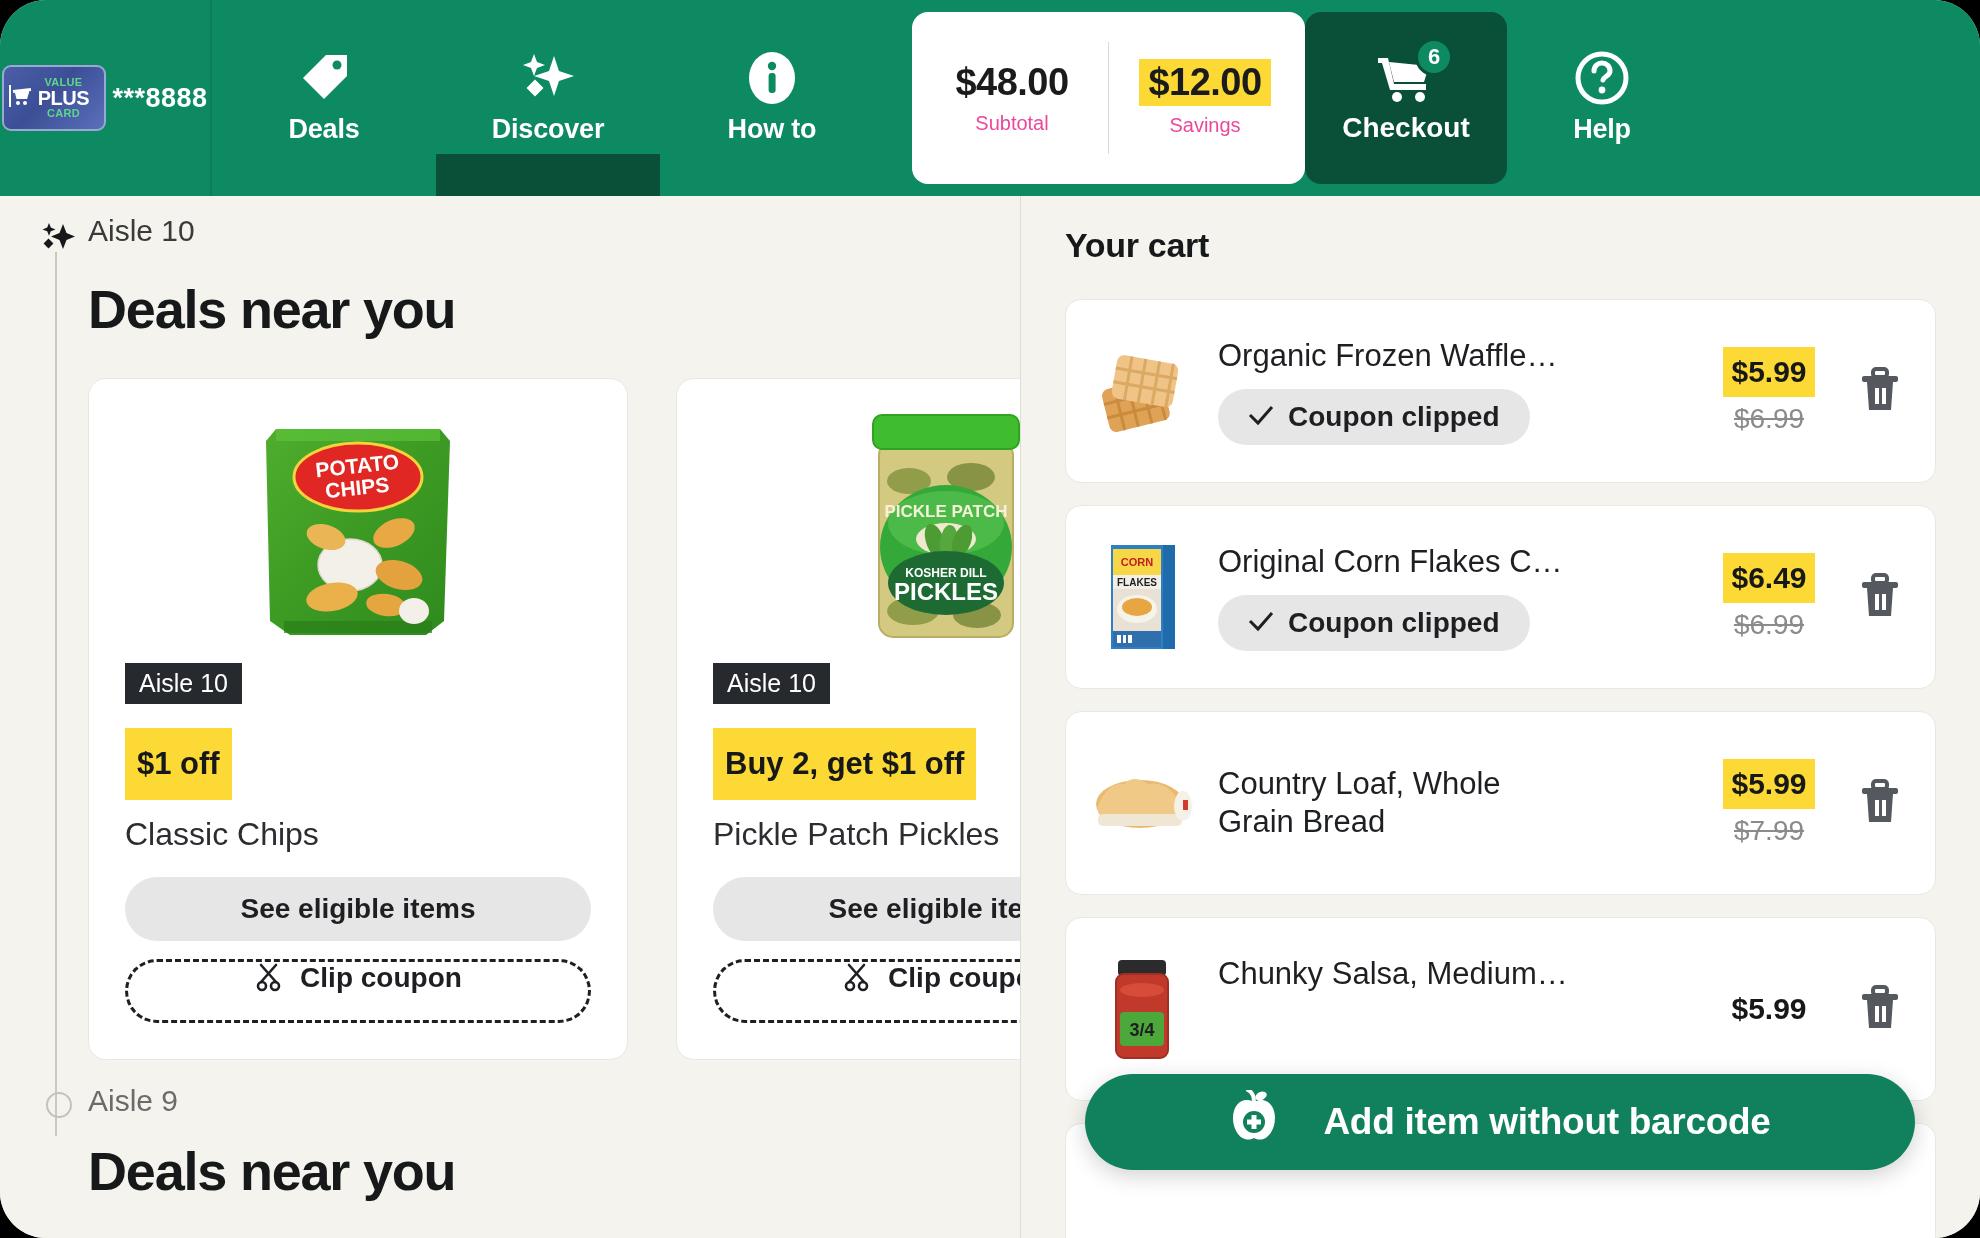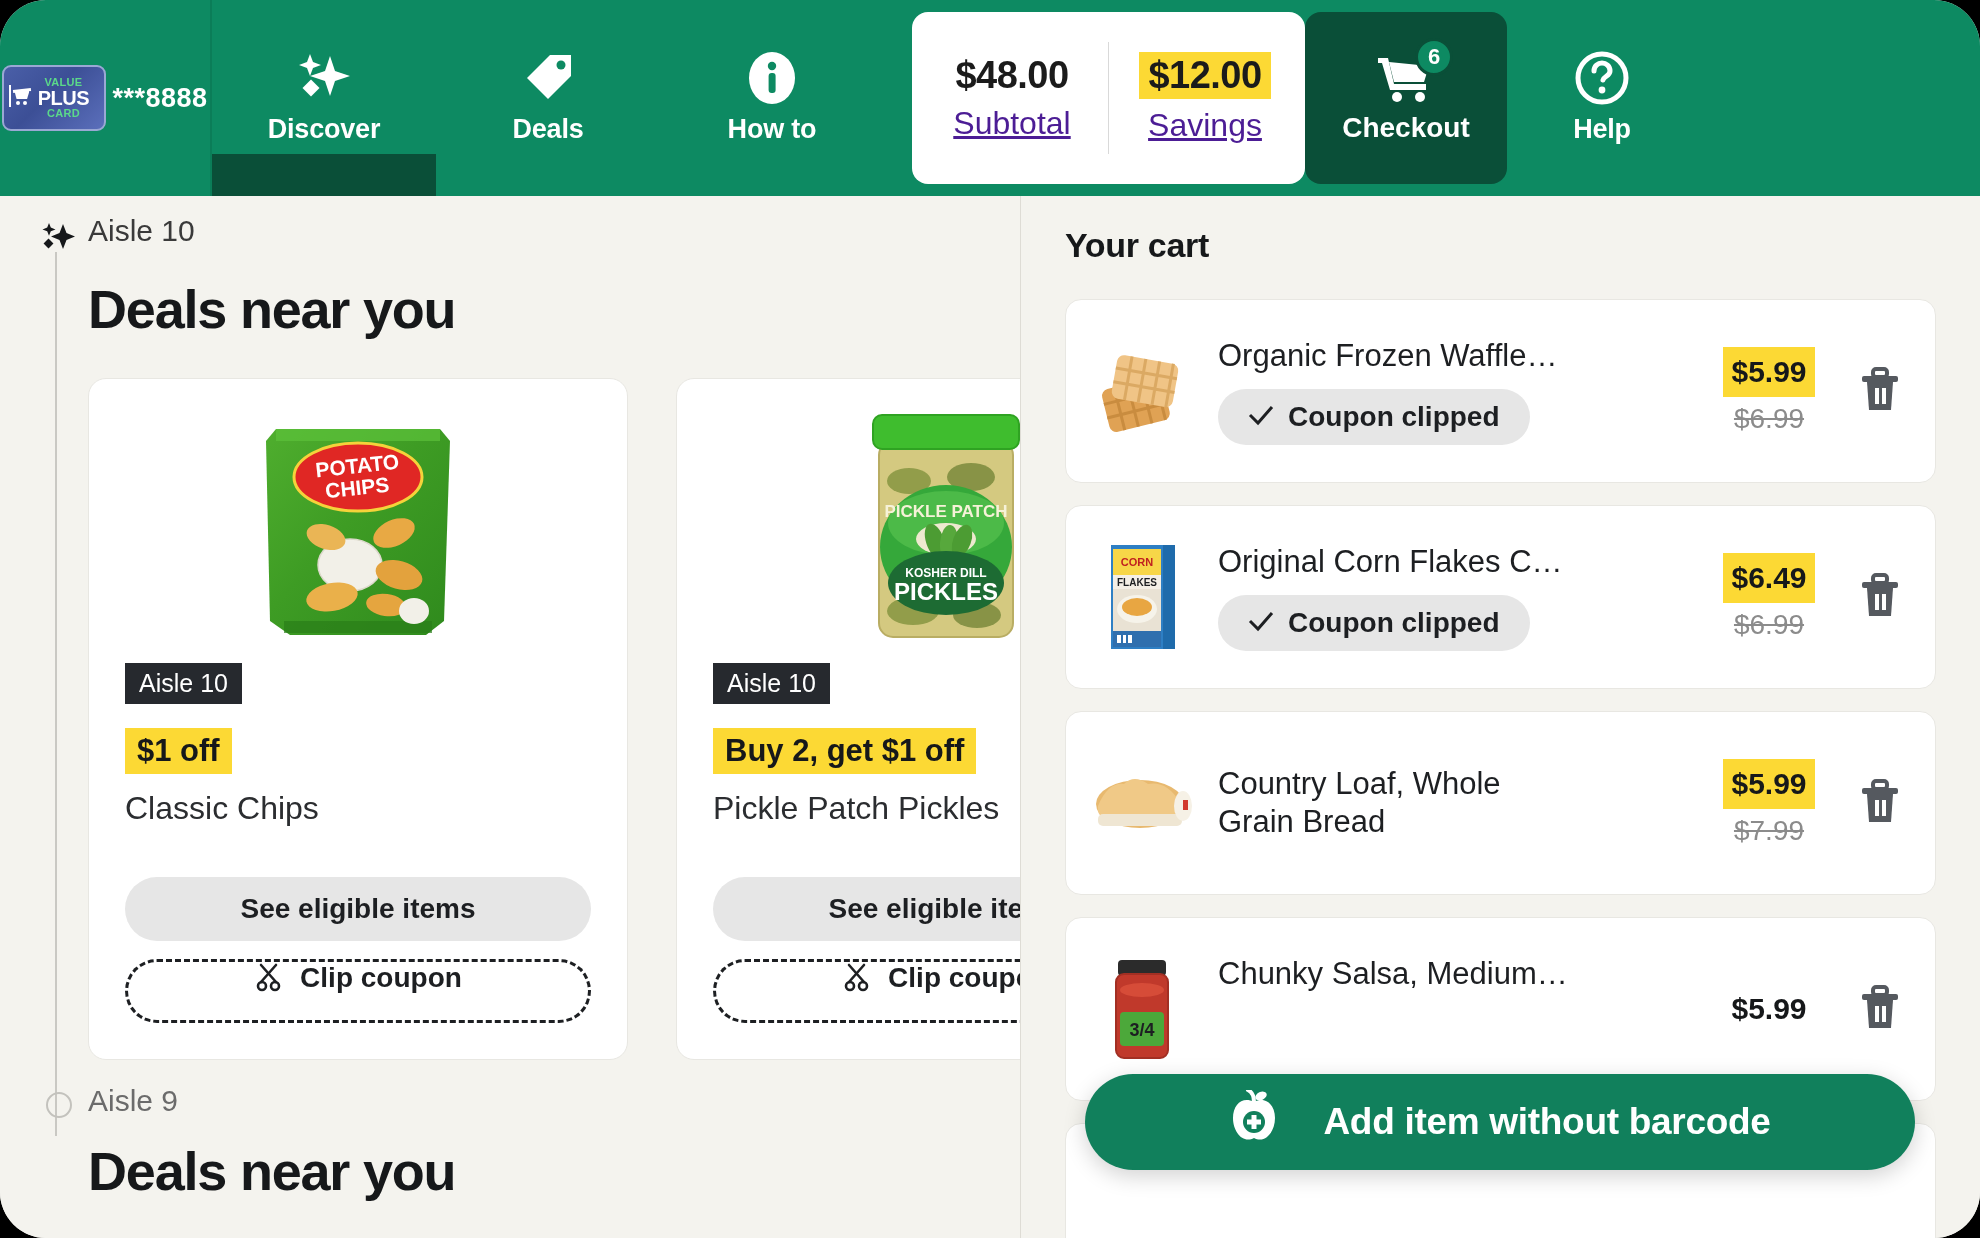--- a/index.html
+++ b/index.html
@@ -89,21 +89,21 @@
     padding: 0 4px;
     height: 172px;
   }
   .total-cell {
     width: 192px;
     display: flex; flex-direction: column;
     align-items: center; justify-content: center; gap: 8px;
   }
   .total-cell .amt { font-size: 38px; font-weight: 800; color: #1b1b1b; letter-spacing:-.5px;}
   .total-cell .amt.hl { background: #fcd934; padding: 2px 9px; }
-  .total-cell .lab { font-size: 32px; color: #4c1d95; font-weight: 400; text-decoration: underline;}
+  .total-cell .lab { font-size: 20px; color: #ec4899; font-weight: 400;}
   .tot-div { width: 1px; height: 112px; background: #d9d9d9; }
 
   .checkout-btn {
     background: #0a4f38;
     border-radius: 16px;
     margin: 12px 0;
     width: 202px; height: 172px;
     display: flex; flex-direction: column;
     align-items: center; justify-content: center;
     gap: 8px; color: #fff;
@@ -160,21 +160,21 @@
   .aisle-chip {
     align-self: flex-start;
     background: #26292e; color: #fff;
     font-size: 25px; padding: 6px 14px;
     margin-top: 10px;
   }
   .deal-amount {
     align-self: flex-start;
     background: #fcd934; color: #16181a;
     font-size: 31px; font-weight: 800;
-    padding: 5px 12px; margin-top: 24px;
+    padding: 18px 12px; margin-top: 24px;
     white-space: nowrap;
   }
   .deal-name {
     font-size: 32px; color: #2b2d30; margin-top: 16px;
     white-space: nowrap;
   }
   .btn-eligible {
     margin-top: auto;
     background: #e6e6e6; border: none; border-radius: 36px;
     height: 64px; font-size: 28px; font-weight: 700; color: #1d1f22;
@@ -269,39 +269,39 @@
         </div>
         <div class="lc-value">VALUE</div>
         <div class="lc-plus">PLUS</div>
         <div class="lc-card">CARD</div>
       </div>
       <div class="card-num">***8888</div>
     </div>
 
     <div class="nav">
 
+      <div class="nav-item">
+        <div class="nav-icon">
+          <svg width="52" height="52" viewBox="0 0 52 52">
+            <path d="M28 3 L49 3 L49 24 L26 47 L5 26 Z" fill="#fff"></path>
+            <circle cx="39" cy="13" r="4.5" fill="#0d8a62"></circle>
+          </svg>
+        </div>
+        <div class="lbl">Deals</div>
+      </div>
+
       <div class="nav-item active">
         <div class="nav-icon">
           <svg width="56" height="52" viewBox="0 0 56 52">
             <path d="M34 4 L39 19 L54 24 L39 29 L34 44 L29 29 L14 24 L29 19 Z" fill="#fff"></path>
             <path d="M14 2 L17 10 L25 13 L17 16 L14 24 L11 16 L3 13 L11 10 Z" fill="#fff"></path>
             <rect x="9" y="30" width="12" height="12" transform="rotate(45 15 36)" fill="#fff"></rect>
           </svg>
         </div>
         <div class="lbl">Discover</div>
-      </div>
-
-      <div class="nav-item">
-        <div class="nav-icon">
-          <svg width="52" height="52" viewBox="0 0 52 52">
-            <path d="M28 3 L49 3 L49 24 L26 47 L5 26 Z" fill="#fff"></path>
-            <circle cx="39" cy="13" r="4.5" fill="#0d8a62"></circle>
-          </svg>
-        </div>
-        <div class="lbl">Deals</div>
       </div>
 
       <div class="nav-item">
         <div class="nav-icon">
           <svg width="52" height="56" viewBox="0 0 52 56">
             <ellipse cx="26" cy="28" rx="23" ry="26" fill="#fff"></ellipse>
             <circle cx="26" cy="16" r="4.2" fill="#0d8a62"></circle>
             <rect x="22.6" y="23" width="7" height="20" rx="3" fill="#0d8a62"></rect>
           </svg>
         </div>

